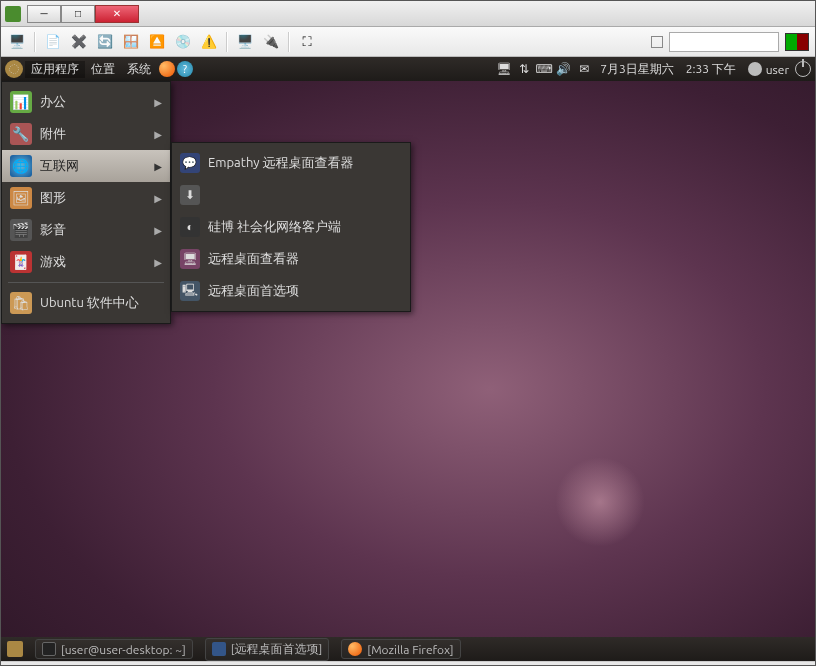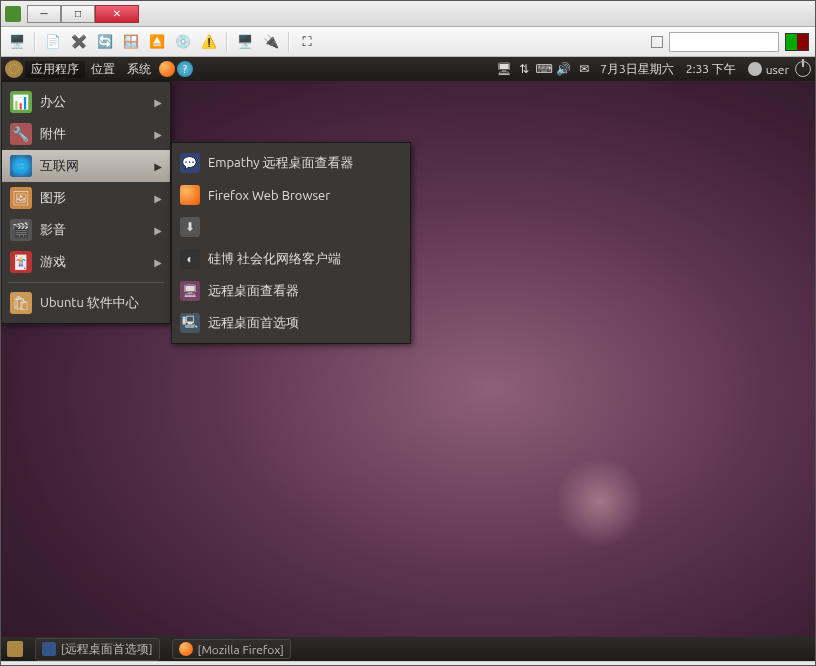--- a/index.html
+++ b/index.html
@@ -168,43 +168,43 @@
         <span>Ubuntu 软件中心</span>
       </div>
     </div>
 
     <div class="submenu">
       <div class="item">
         <div class="item-icon ic-emp">💬</div>
         <span>Empathy 远程桌面查看器</span>
       </div>
       <div class="item">
-        <div class="item-icon ic-fx"></div>
-        <span>Firefox Web Browser</span>
-      </div>
-      <div class="item">
         <div class="item-icon ic-tm">⬇</div>
       </div>
       <div class="item">
         <div class="item-icon ic-gb">◐</div>
         <span>硅博 社会化网络客户端</span>
       </div>
       <div class="item">
         <div class="item-icon ic-rd">🖥</div>
         <span>远程桌面查看器</span>
       </div>
       <div class="item">
         <div class="item-icon ic-ts">🖳</div>
         <span>远程桌面首选项</span>
       </div>
     </div>
 
     <div class="panel-bottom">
       <div class="pb-show"></div>
       <div class="pb-task">
+        <div class="pb-task-icon pbi-term"></div>
+        <span>[user@user-desktop: ~]</span>
+      </div>
+      <div class="pb-task">
         <div class="pb-task-icon pbi-pref"></div>
         <span>[远程桌面首选项]</span>
       </div>
       <div class="pb-task">
         <div class="pb-task-icon pbi-ff"></div>
         <span>[Mozilla Firefox]</span>
       </div>
     </div>
   </div>
 

